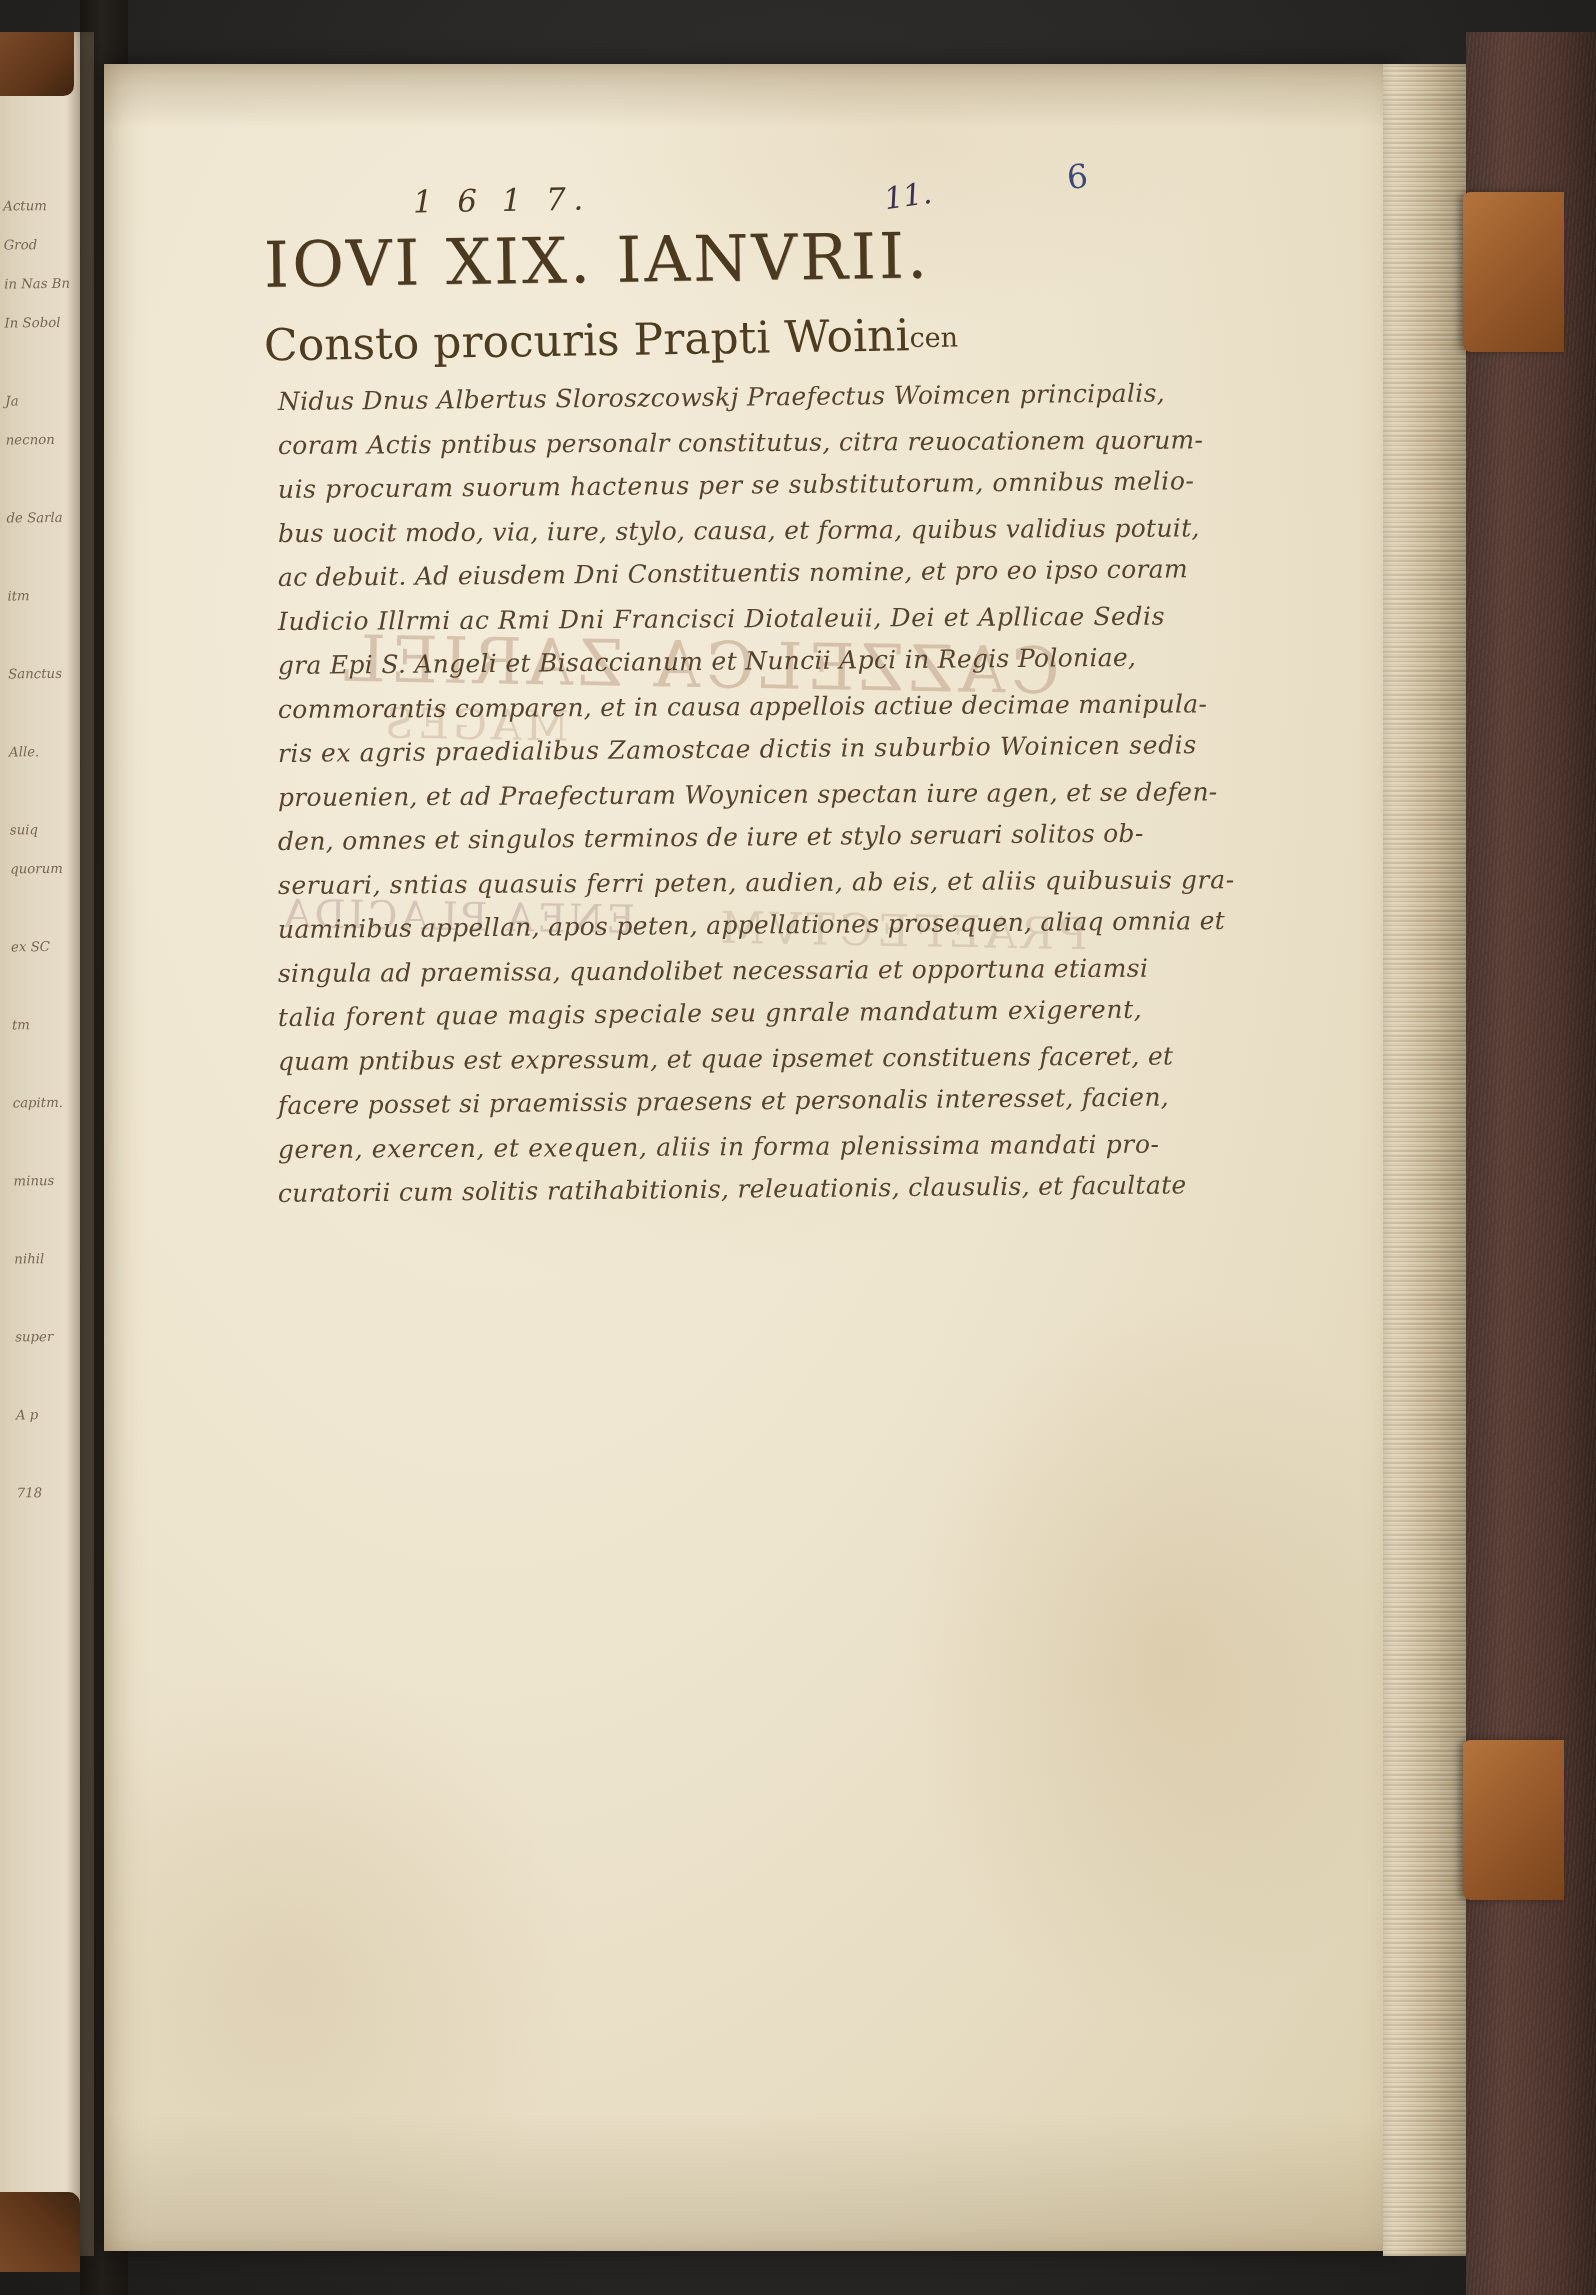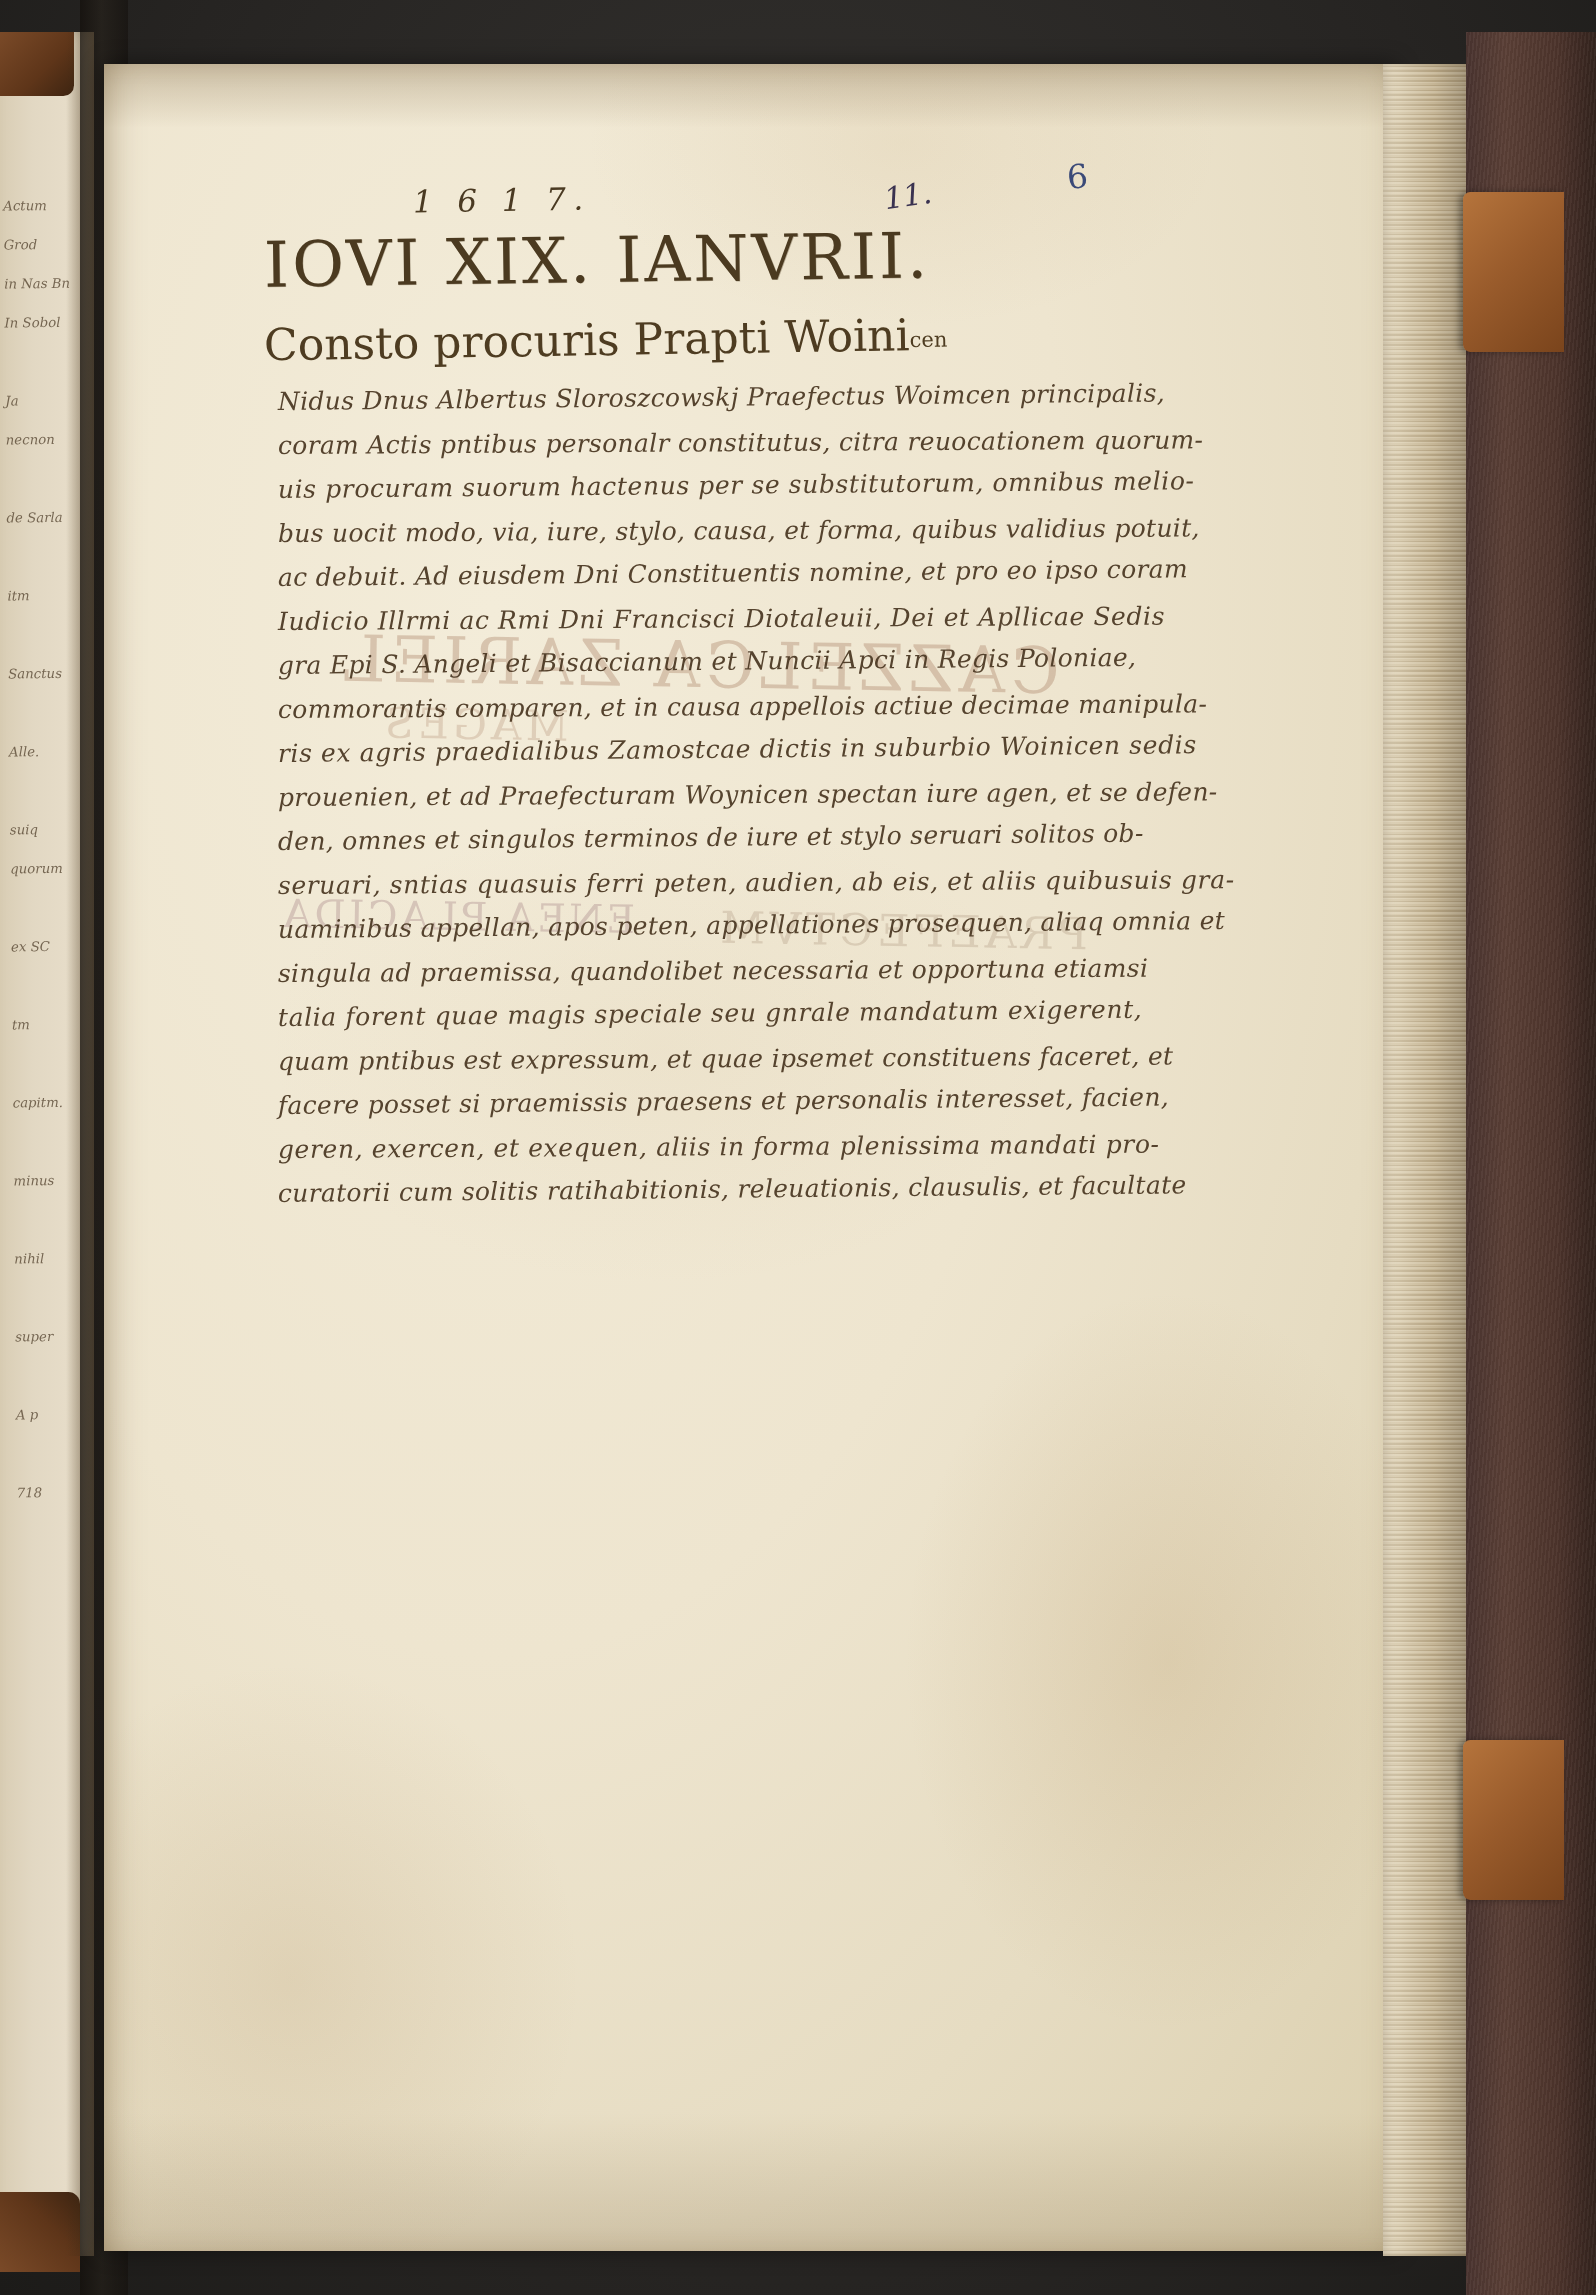--- a/index.html
+++ b/index.html
@@ -166,21 +166,21 @@
     position: absolute;
     left: 160px;
     top: 250px;
     font-family: "DejaVu Serif", serif;
     font-size: 44px;
     color: #4e3c21;
     transform: rotate(-0.9deg);
     white-space: nowrap;
   }
   .heading-sub .small {
-    font-size: 21px;
+    font-size: 27px;
     vertical-align: 3.2px;
   }
 
   
   .body-block {
     position: absolute;
     left: 174px;
     top: 325px;
     width: 952px;
   }

